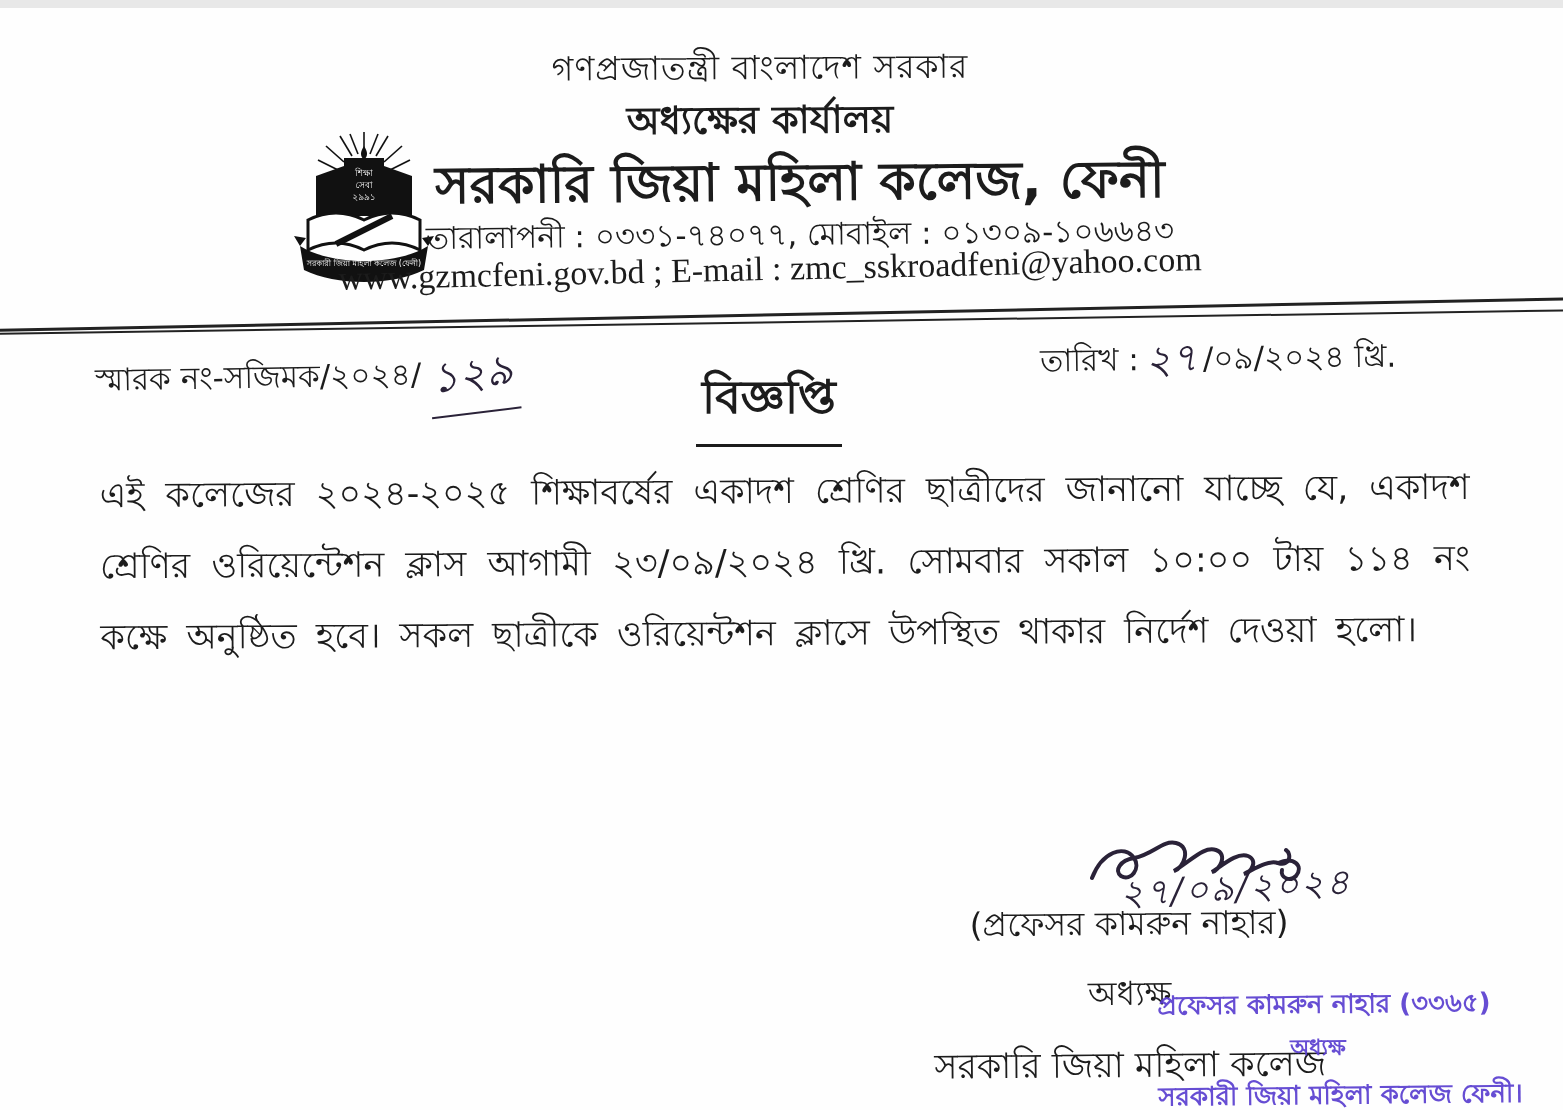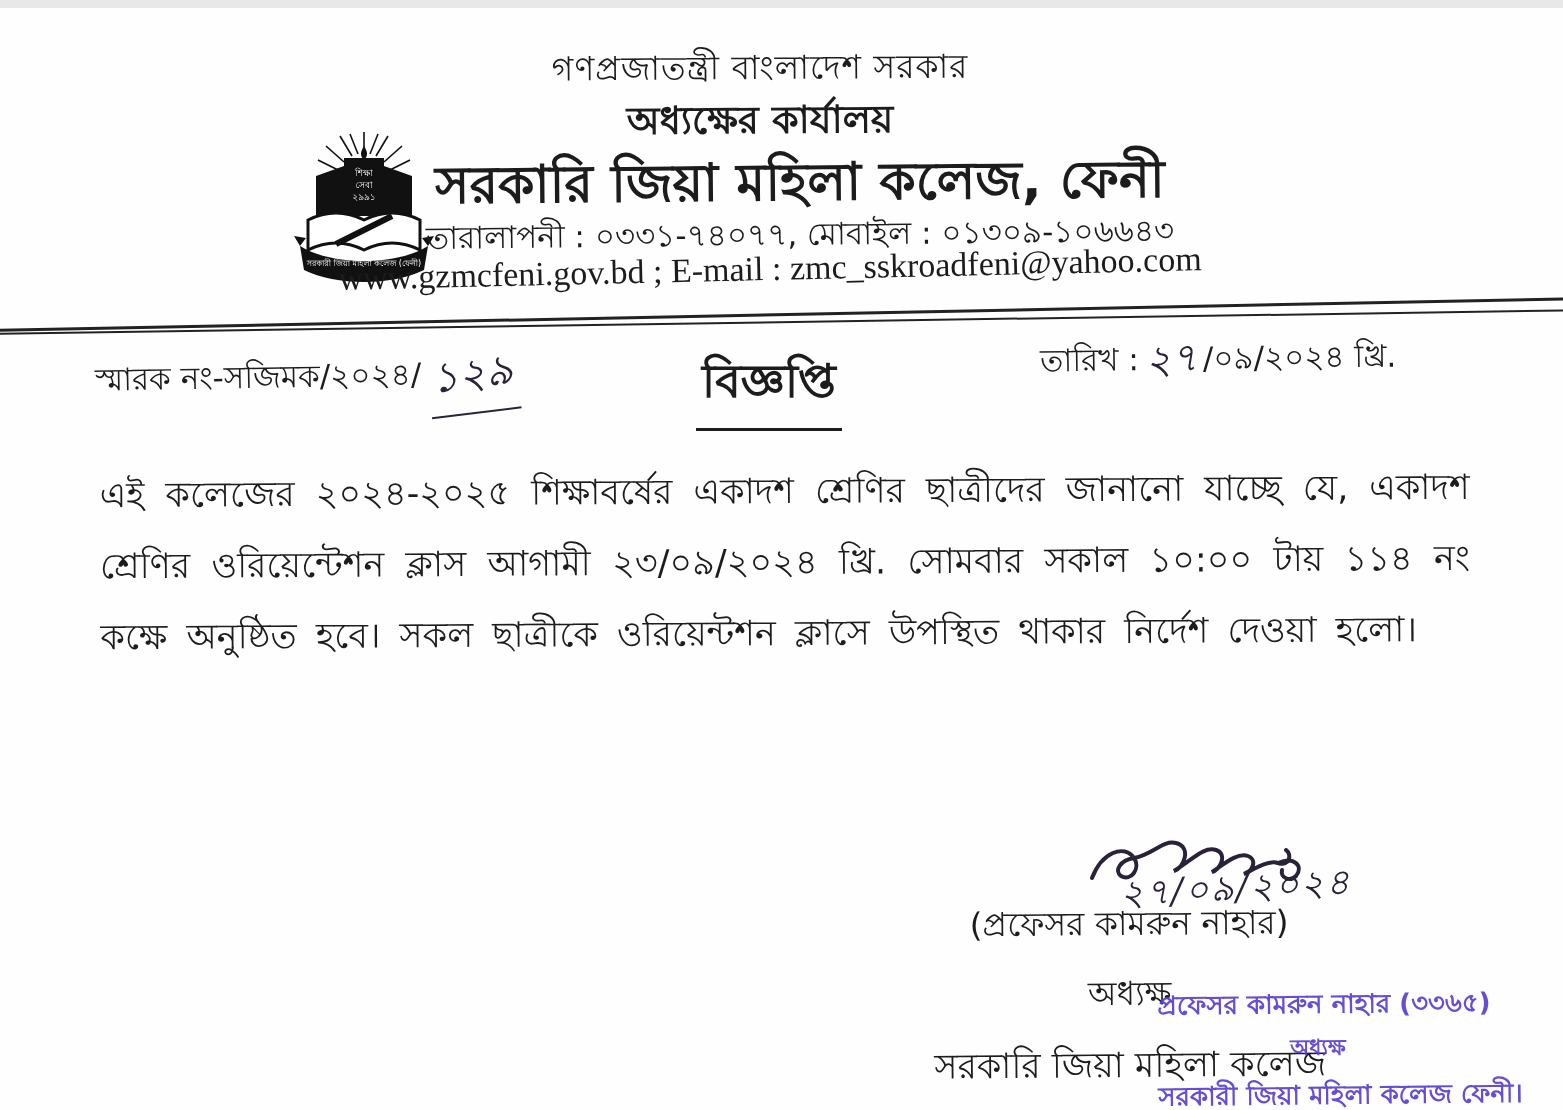--- a/index.html
+++ b/index.html
@@ -71,21 +71,21 @@
     font-size: 42px; transform: rotate(-6deg) translateY(4px);
     border-bottom: 2px solid #2a2238; padding: 0 4px; margin-left: 6px;
   }
   .date-day {
     font-size: 40px; transform: rotate(-4deg) translateY(3px);
     padding: 0 6px;
   }
 
   
   .notice-title {
-    position: absolute; top: 338px; left: 0; width: 1538px;
+    position: absolute; top: 354px; left: 0; width: 1538px;
     text-align: center; font-size: 46px; font-weight: bold;
   }
   .notice-title span {
     display: inline-block; border-bottom: 3px solid #1c1c1c; padding: 0 6px 6px;
   }
 
   
   .body-text {
     position: absolute; top: 448px; left: 100px; width: 1370px;
     font-size: 35px; line-height: 71px; text-align: justify;

